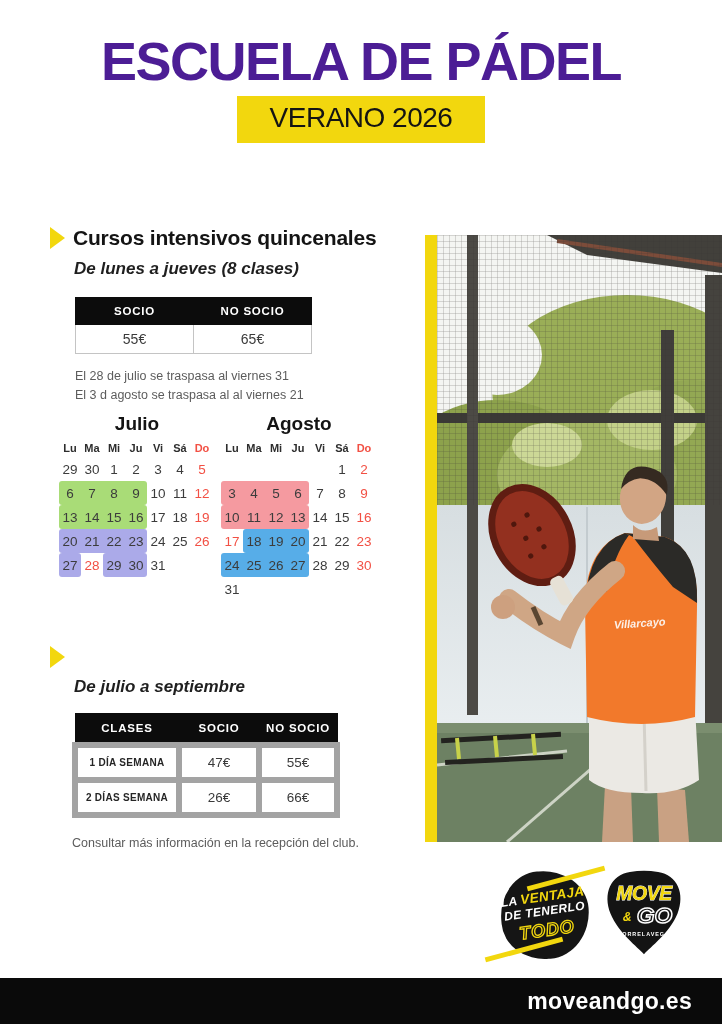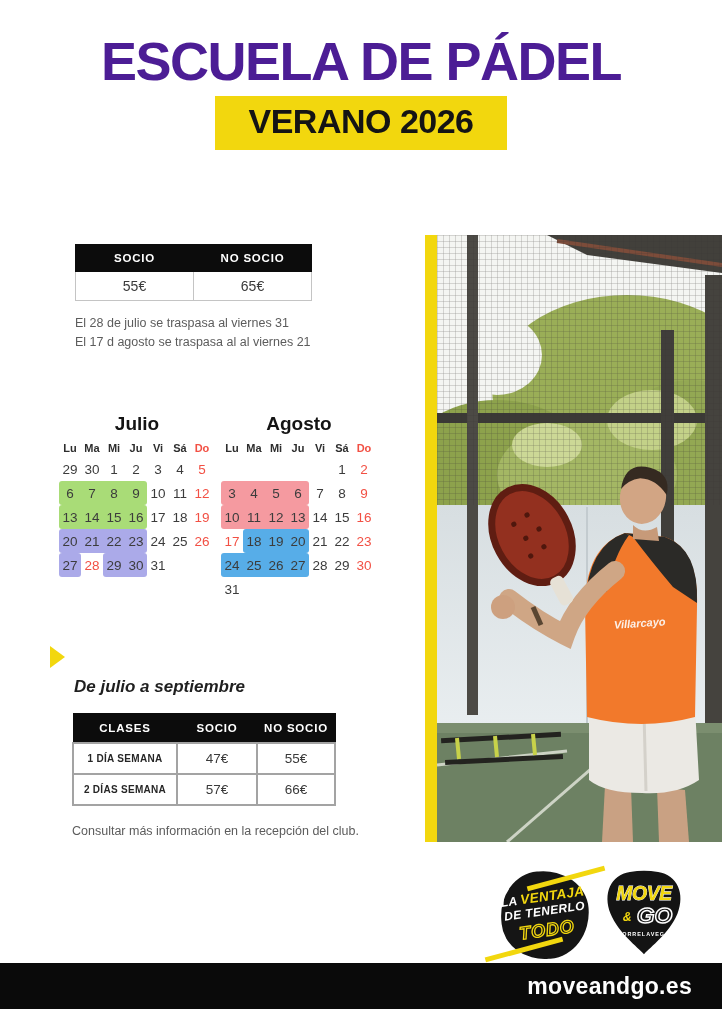--- a/index.html
+++ b/index.html
@@ -15,21 +15,21 @@
 
   
   .header { position:absolute; top:32px; left:0; right:0; text-align:center; }
   .title {
     font-size:54px; font-weight:900; letter-spacing:-1.5px;
     color:#4c1d95; line-height:1.1;
   }
   .banner {
     display:inline-block; margin-top:5px;
     background:var(--yellow,#f2d70e); color:#141414;
-    font-size:34px; font-weight:700; letter-spacing:-0.5px;
+    font-size:28px; font-weight:400; letter-spacing:-0.5px;
     padding:6px 33px 9px 33px;
   }
 
   
   .section1 { position:absolute; left:50px; top:226px; width:375px; }
   .section2 { position:absolute; left:50px; top:646px; width:375px; }
   .sec-head { display:flex; align-items:center; gap:8px; }
   .tri {
     width:0; height:0; flex:0 0 auto;
     border-top:11px solid transparent; border-bottom:11px solid transparent;
@@ -54,21 +54,21 @@
   .notes { margin:13px 0 0 25px; font-size:12.5px; color:#5c5c5c; line-height:1.5; }
   .notes2 { margin:16px 0 0 22px; font-size:12.5px; color:#5c5c5c; line-height:1.55; }
 
   .tbl2 { margin:16px 0 0 22px; }
   .tbl2 th {
     background:#0c0c0c; color:#ffffff; font-size:11.5px; font-weight:700;
     letter-spacing:0.8px; padding:8px 0; border:1px solid #0c0c0c;
   }
   .tbl2 th + th { border-left:1px solid #6a6a6a; }
   .tbl2 th.c1 { width:104px; } .tbl2 th.c2 { width:80px; } .tbl2 th.c3 { width:78px; }
-  .tbl2 td { border:2px solid #a3a3a3; text-align:center; font-size:13.5px; color:#3a3a3a; padding:7px 0; }
+  .tbl2 td { border:6px solid #a3a3a3; text-align:center; font-size:13.5px; color:#3a3a3a; padding:7px 0; }
   .tbl2 td.lbl { font-size:10px; font-weight:700; color:#262626; letter-spacing:0.3px; }
 
   
   .cals { position:absolute; left:59px; top:413px; display:flex; gap:6px; }
   .cal-block { width:156px; }
   .cal-title { text-align:center; font-size:19px; font-weight:800; color:#141414; margin-bottom:3px; }
   .cal th { width:22px; height:19px; font-size:11px; font-weight:700; color:#2d2d2d; text-align:center; }
   .cal td { width:22px; height:24px; text-align:center; font-size:13.5px; color:#3c3c3c; }
   .cal .red, .red { color:var(--red,#f25044); }
 
@@ -92,56 +92,61 @@
   }
   .bv-l1 { font-size:12px; color:#ffffff; letter-spacing:0.3px; }
   .bv-l1 .yel { color:var(--yellow,#f2d70e); font-size:13.5px; }
   .bv-l2 { font-size:12px; color:#ffffff; letter-spacing:0.4px; }
   .bv-slash { position:absolute; width:80px; height:5px; background:var(--yellow,#f2d70e); }
   .bv-slash.top { top:8px; right:-14px; transform:rotate(-15deg); }
   .bv-slash.bot { bottom:10px; left:-14px; transform:rotate(-15deg); }
   .badge-movego { position:absolute; right:0; top:0; width:88px; height:92px; }
 
   
-  .footer { position:absolute; left:0; bottom:15px; width:100%; height:46px; background:#0a0a0a; }
+  .footer { position:absolute; left:0; bottom:0; width:100%; height:46px; background:#0a0a0a; }
   .footer-url {
     position:absolute; right:30px; top:50%; transform:translateY(-50%);
     color:#ffffff; font-size:23px; font-weight:700; letter-spacing:0.3px;
   }
 </style>
 </head>
 <body>
 
 <div class="page">
 
   <div class="header">
     <div class="title">ESCUELA DE PÁDEL</div>
     <div class="banner">VERANO 2026</div>
   </div>
 
   <div class="section1">
+    <div class="sec-head">
+      <span class="tri"></span>
+      <span class="sec-title">Cursos intensivos quincenales</span>
+    </div>
+    <div class="sub">De lunes a jueves (8 clases)</div>
 
     <table class="tbl1">
       <thead>
         <tr>
           <th>SOCIO</th>
           <th>NO SOCIO</th>
         </tr>
       </thead>
       <tbody>
         <tr>
           <td>55€</td>
           <td>65€</td>
         </tr>
       </tbody>
     </table>
 
     <div class="notes">
       <div>El 28 de julio se traspasa al viernes 31</div>
-      <div>El 17 d agosto se traspasa al al viernes 21</div>
+      <div>El 3 d agosto se traspasa al al viernes 21</div>
     </div>
   </div>
 
   <div class="cals">
     <div class="cal-block">
       <div class="cal-title">Julio</div>
       <table class="cal">
         <thead>
             <tr>
               <th>Lu</th>
@@ -291,21 +296,21 @@
         </tr>
       </thead>
       <tbody>
         <tr>
           <td class="lbl">1 DÍA SEMANA</td>
           <td>47€</td>
           <td>55€</td>
         </tr>
         <tr>
           <td class="lbl">2 DÍAS SEMANA</td>
-          <td>57€</td>
+          <td>26€</td>
           <td>66€</td>
         </tr>
       </tbody>
     </table>
 
     <div class="notes2">
       <div>Consultar más información en la recepción del club.</div>
     </div>
   </div>
 

